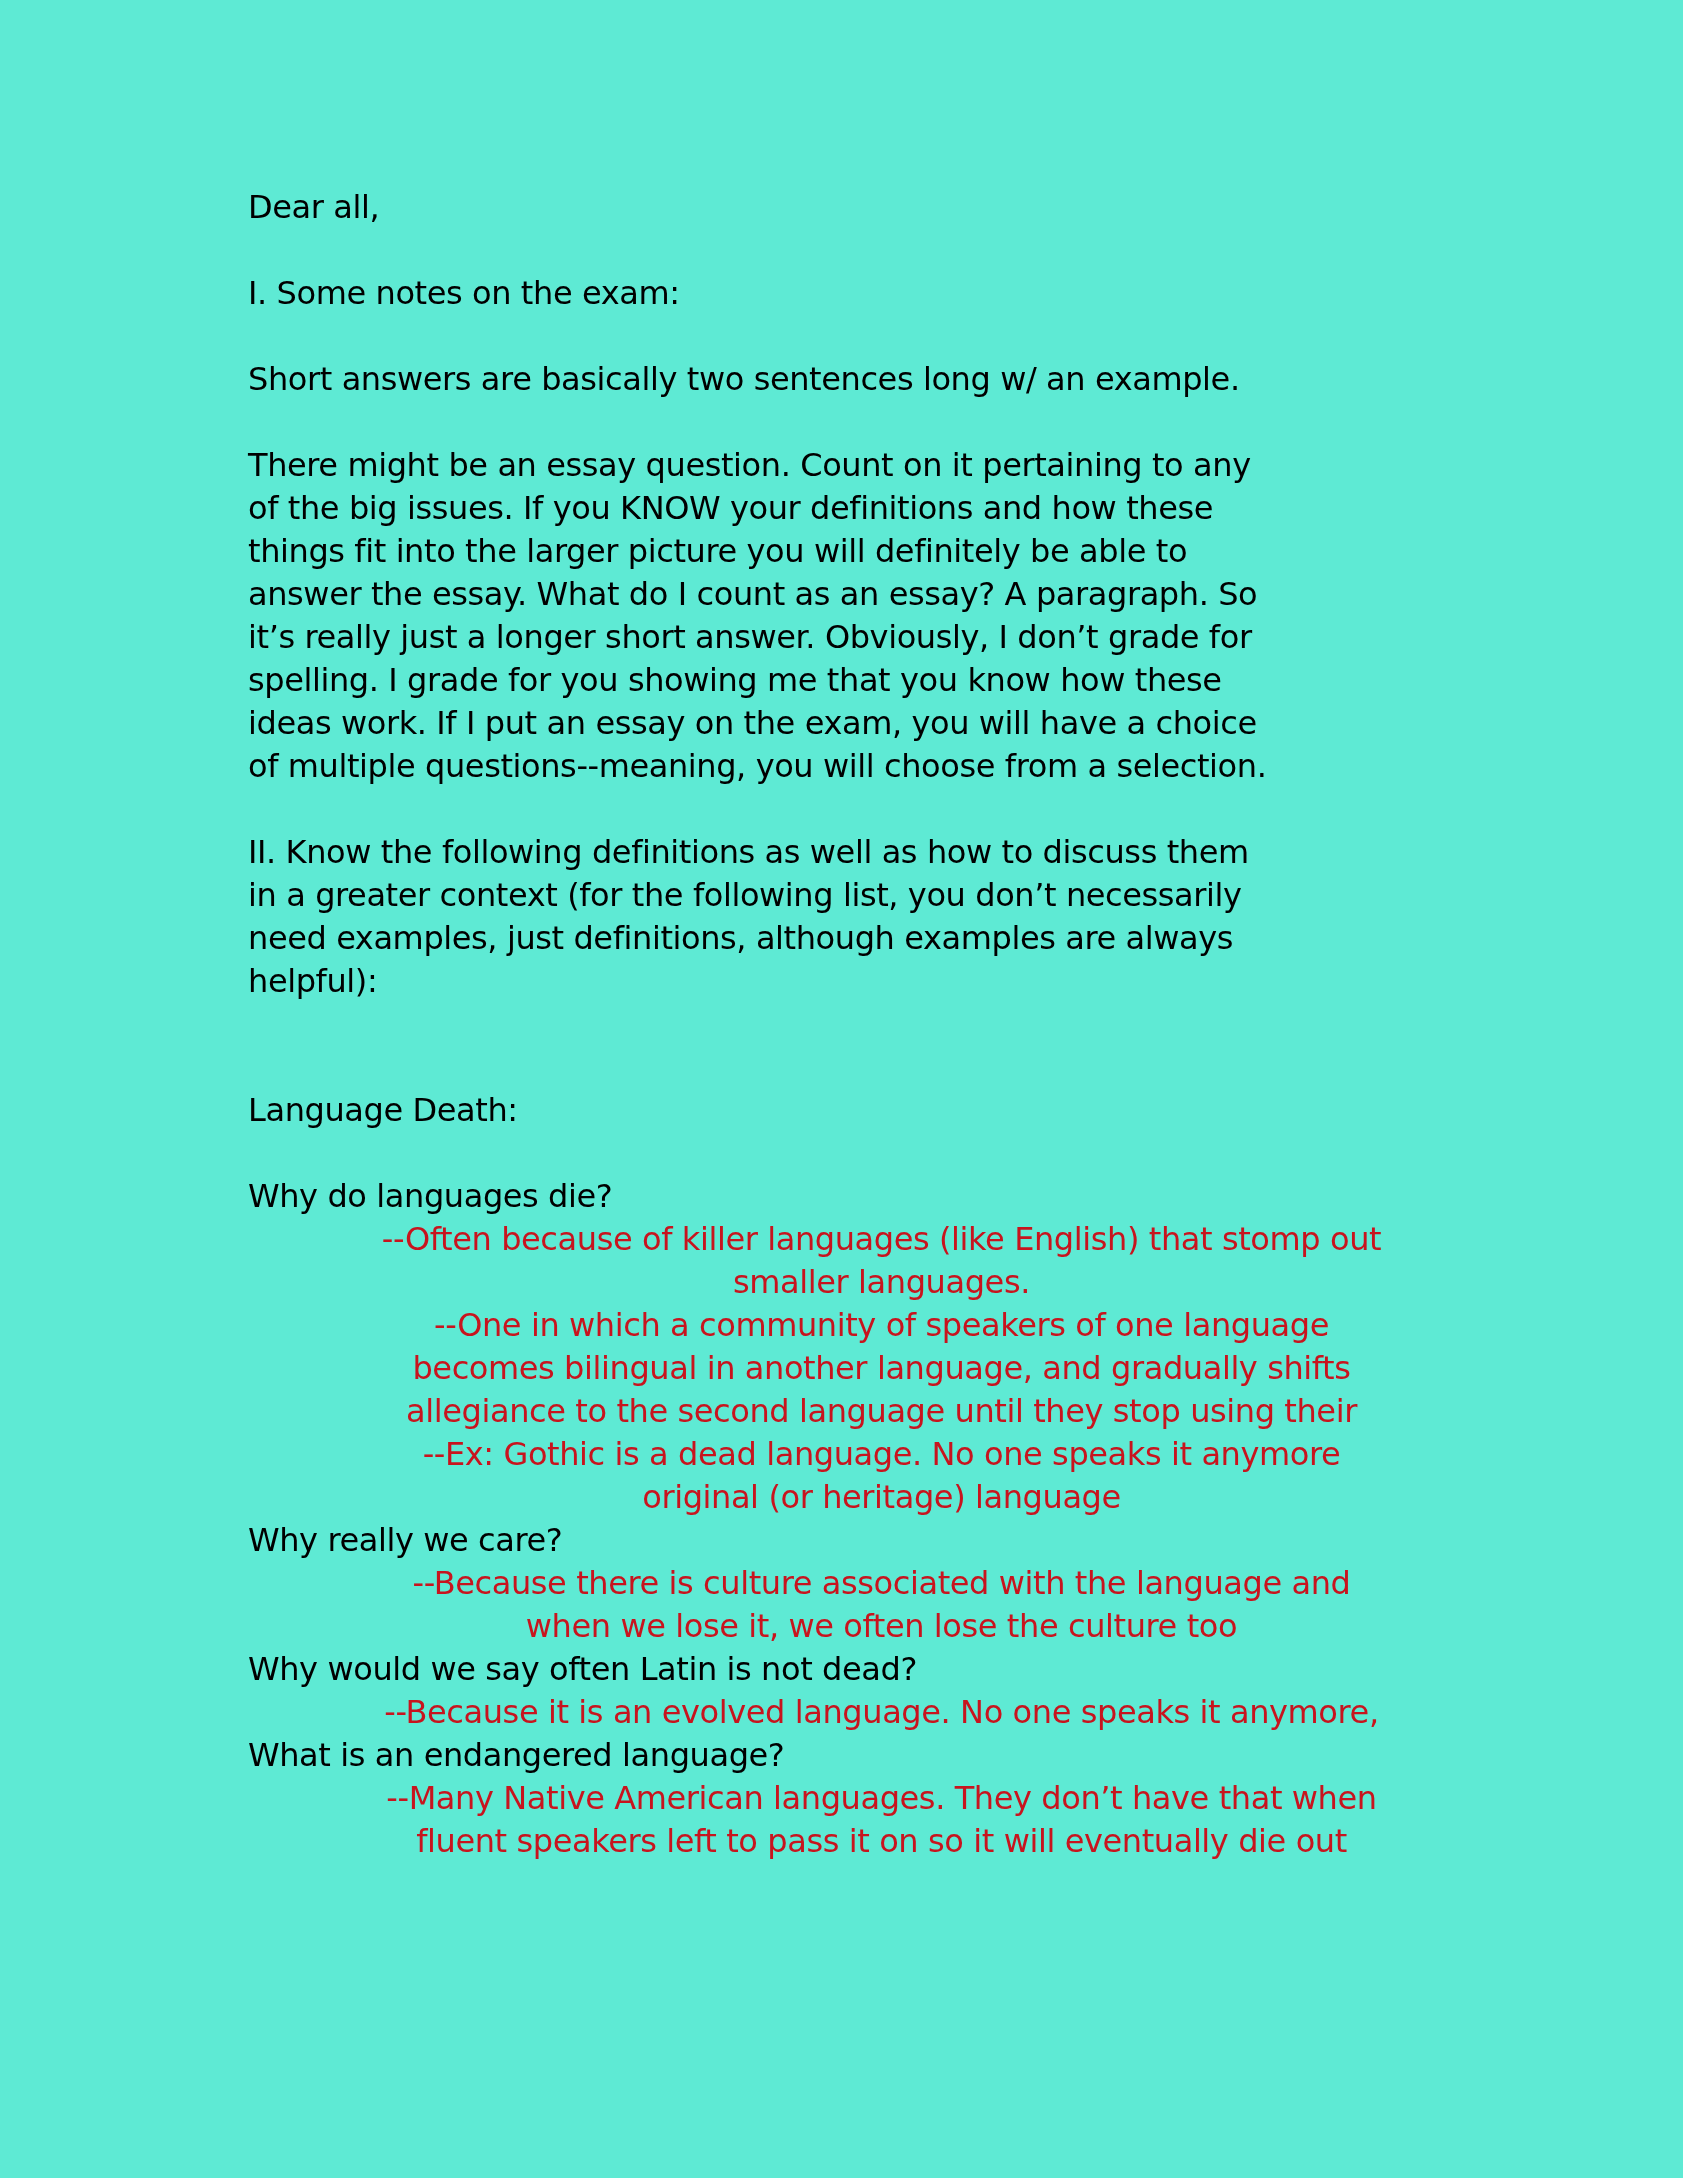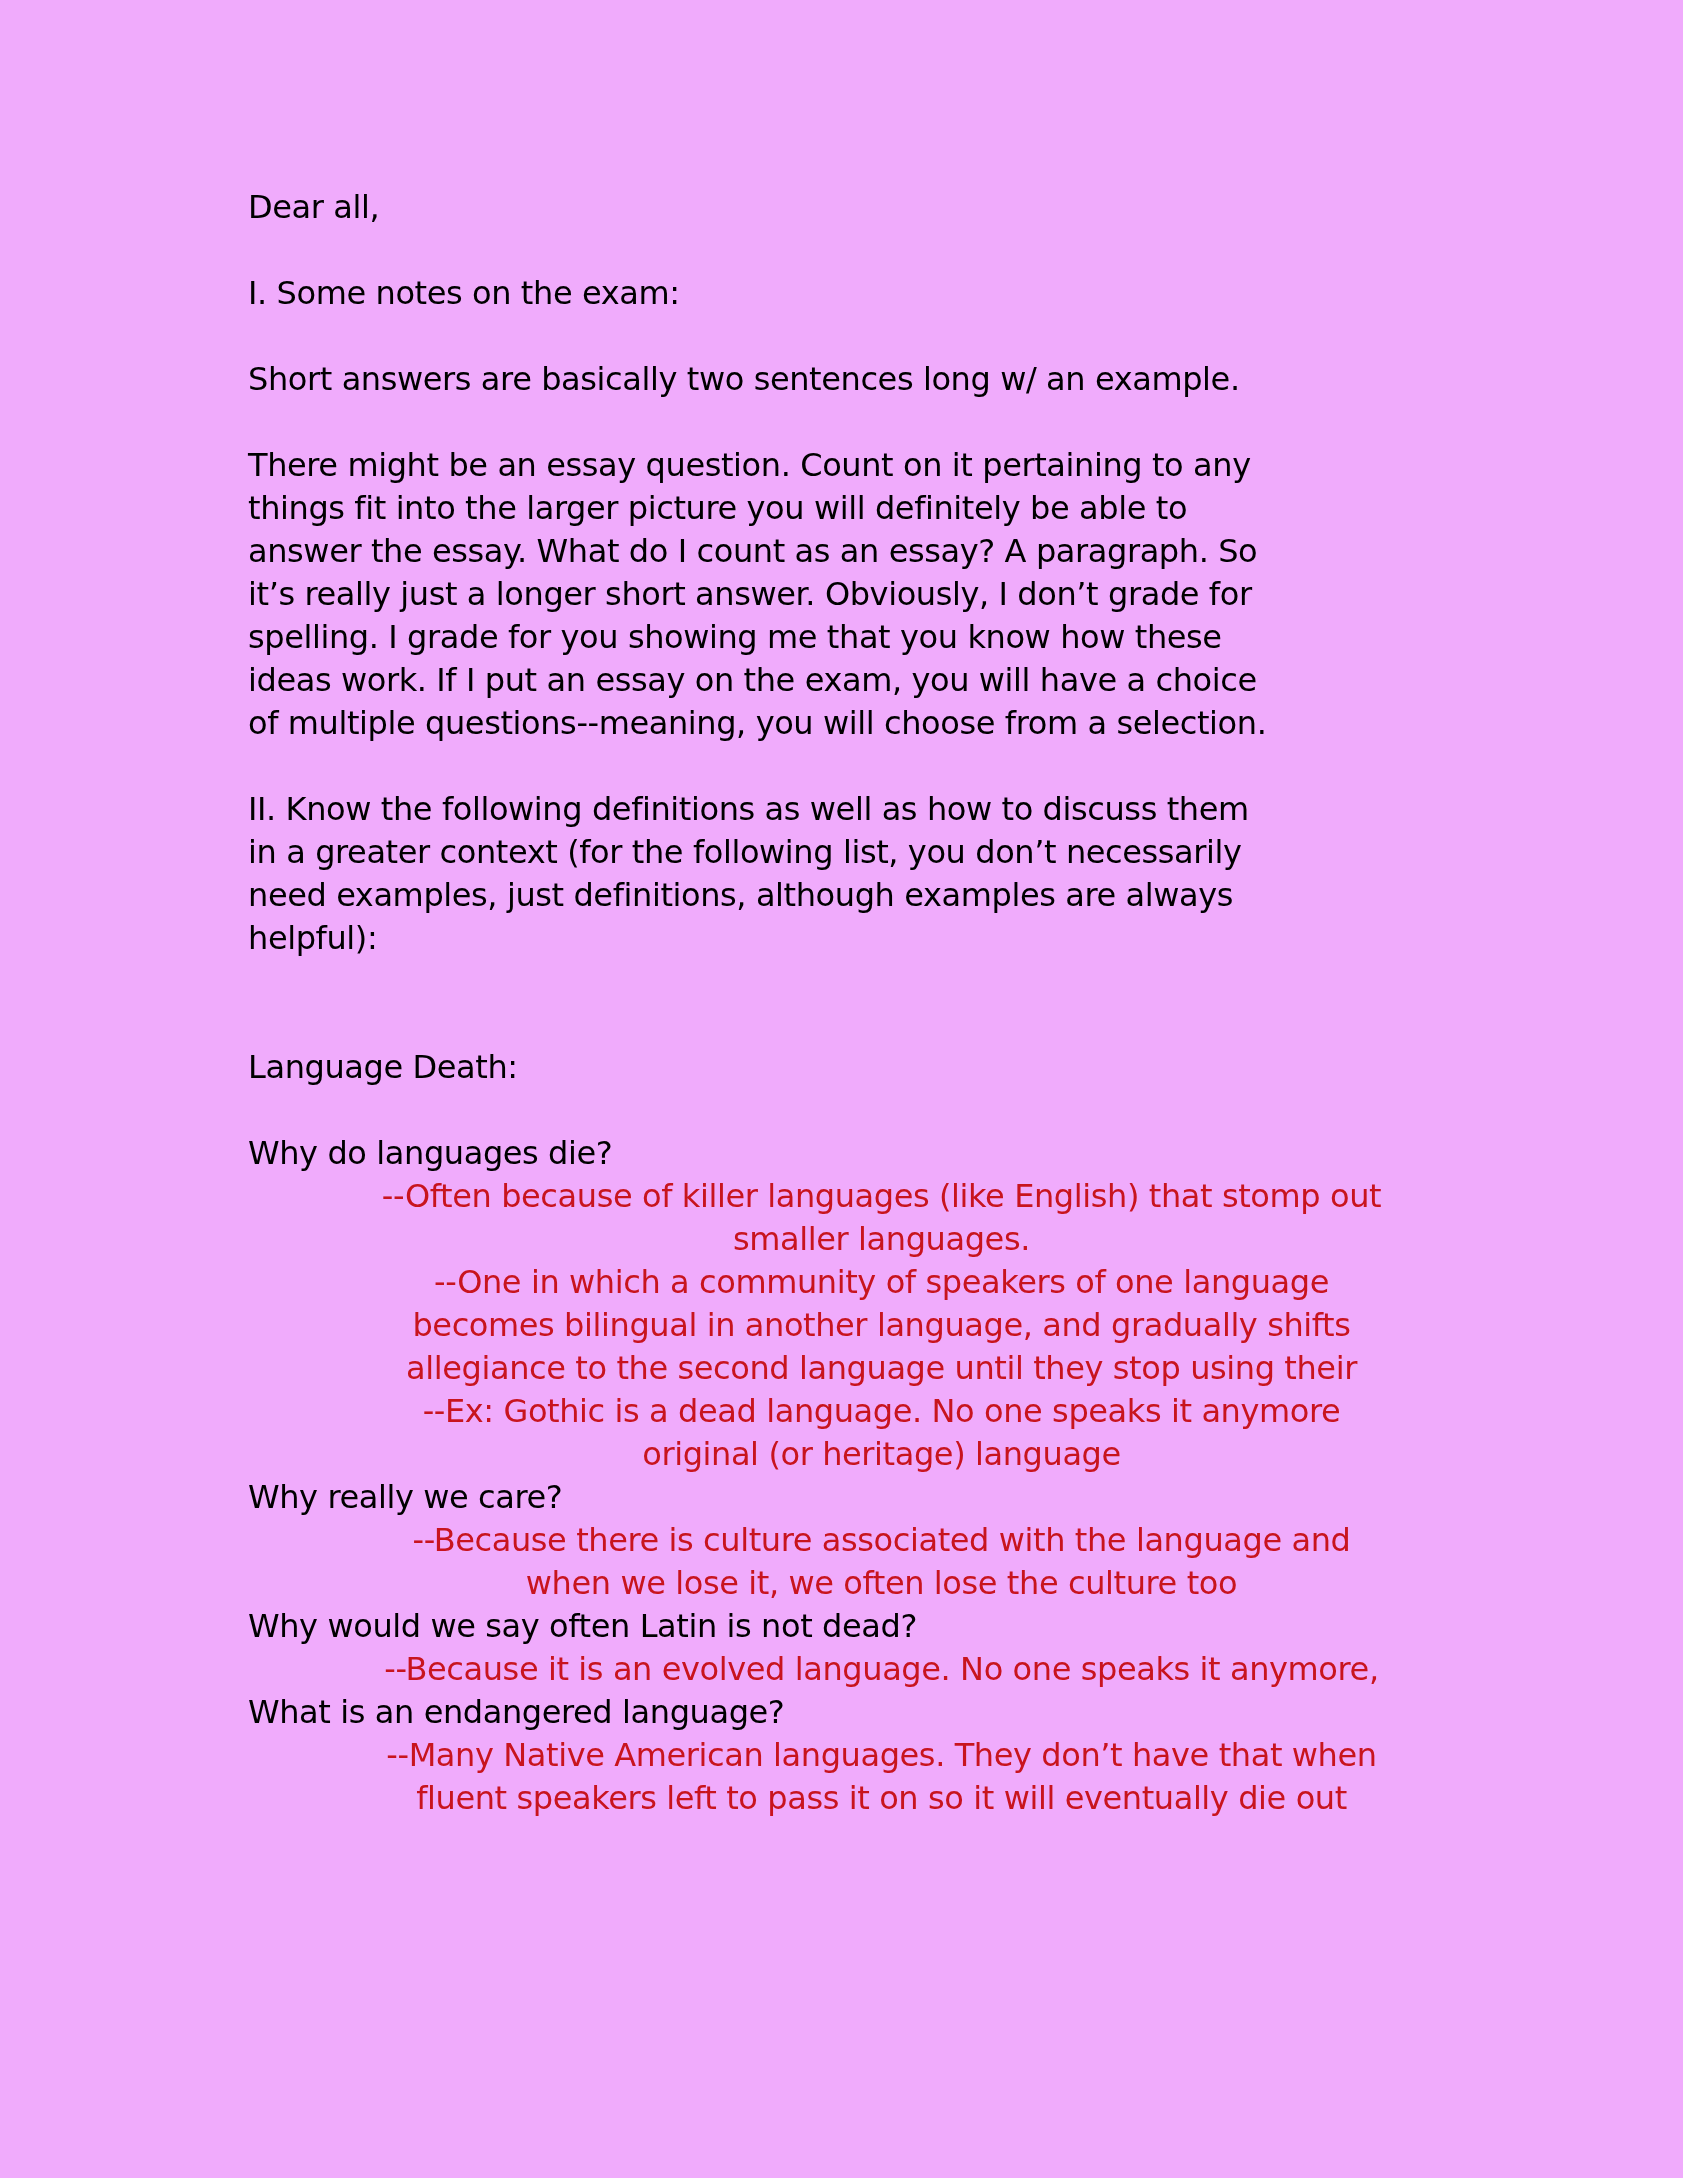--- a/index.html
+++ b/index.html
@@ -13,21 +13,21 @@
     position: relative;
     font-family: "DejaVu Sans", "Liberation Sans", sans-serif;
     overflow: hidden;
   }
   .page {
     position: absolute;
     top: 0;
     left: 0;
     width: 1683px;
     height: 2178px;
-    background: #f0abfc;
+    background: #5eead4;
   }
   .doc-body {
     position: absolute;
     top: 186px;
     left: 248px;
     width: 1267px;
     font-size: 32px;
     line-height: 43px;
     letter-spacing: -0.4px;
     color: #000000;
@@ -44,20 +44,21 @@
 
 <div class="page">
   <div class="doc-body" id="doc-body">
       <div class="line black">Dear all,</div>
       <div class="line black">&nbsp;</div>
       <div class="line black">I. Some notes on the exam:</div>
       <div class="line black">&nbsp;</div>
       <div class="line black">Short answers are basically two sentences long w/ an example.</div>
       <div class="line black">&nbsp;</div>
       <div class="line black">There might be an essay question. Count on it pertaining to any</div>
+      <div class="line black">of the big issues. If you KNOW your definitions and how these</div>
       <div class="line black">things fit into the larger picture you will definitely be able to</div>
       <div class="line black">answer the essay. What do I count as an essay? A paragraph. So</div>
       <div class="line black">it’s really just a longer short answer. Obviously, I don’t grade for</div>
       <div class="line black">spelling. I grade for you showing me that you know how these</div>
       <div class="line black">ideas work. If I put an essay on the exam, you will have a choice</div>
       <div class="line black">of multiple questions--meaning, you will choose from a selection.</div>
       <div class="line black">&nbsp;</div>
       <div class="line black">II. Know the following definitions as well as how to discuss them</div>
       <div class="line black">in a greater context (for the following list, you don’t necessarily</div>
       <div class="line black">need examples, just definitions, although examples are always</div>

